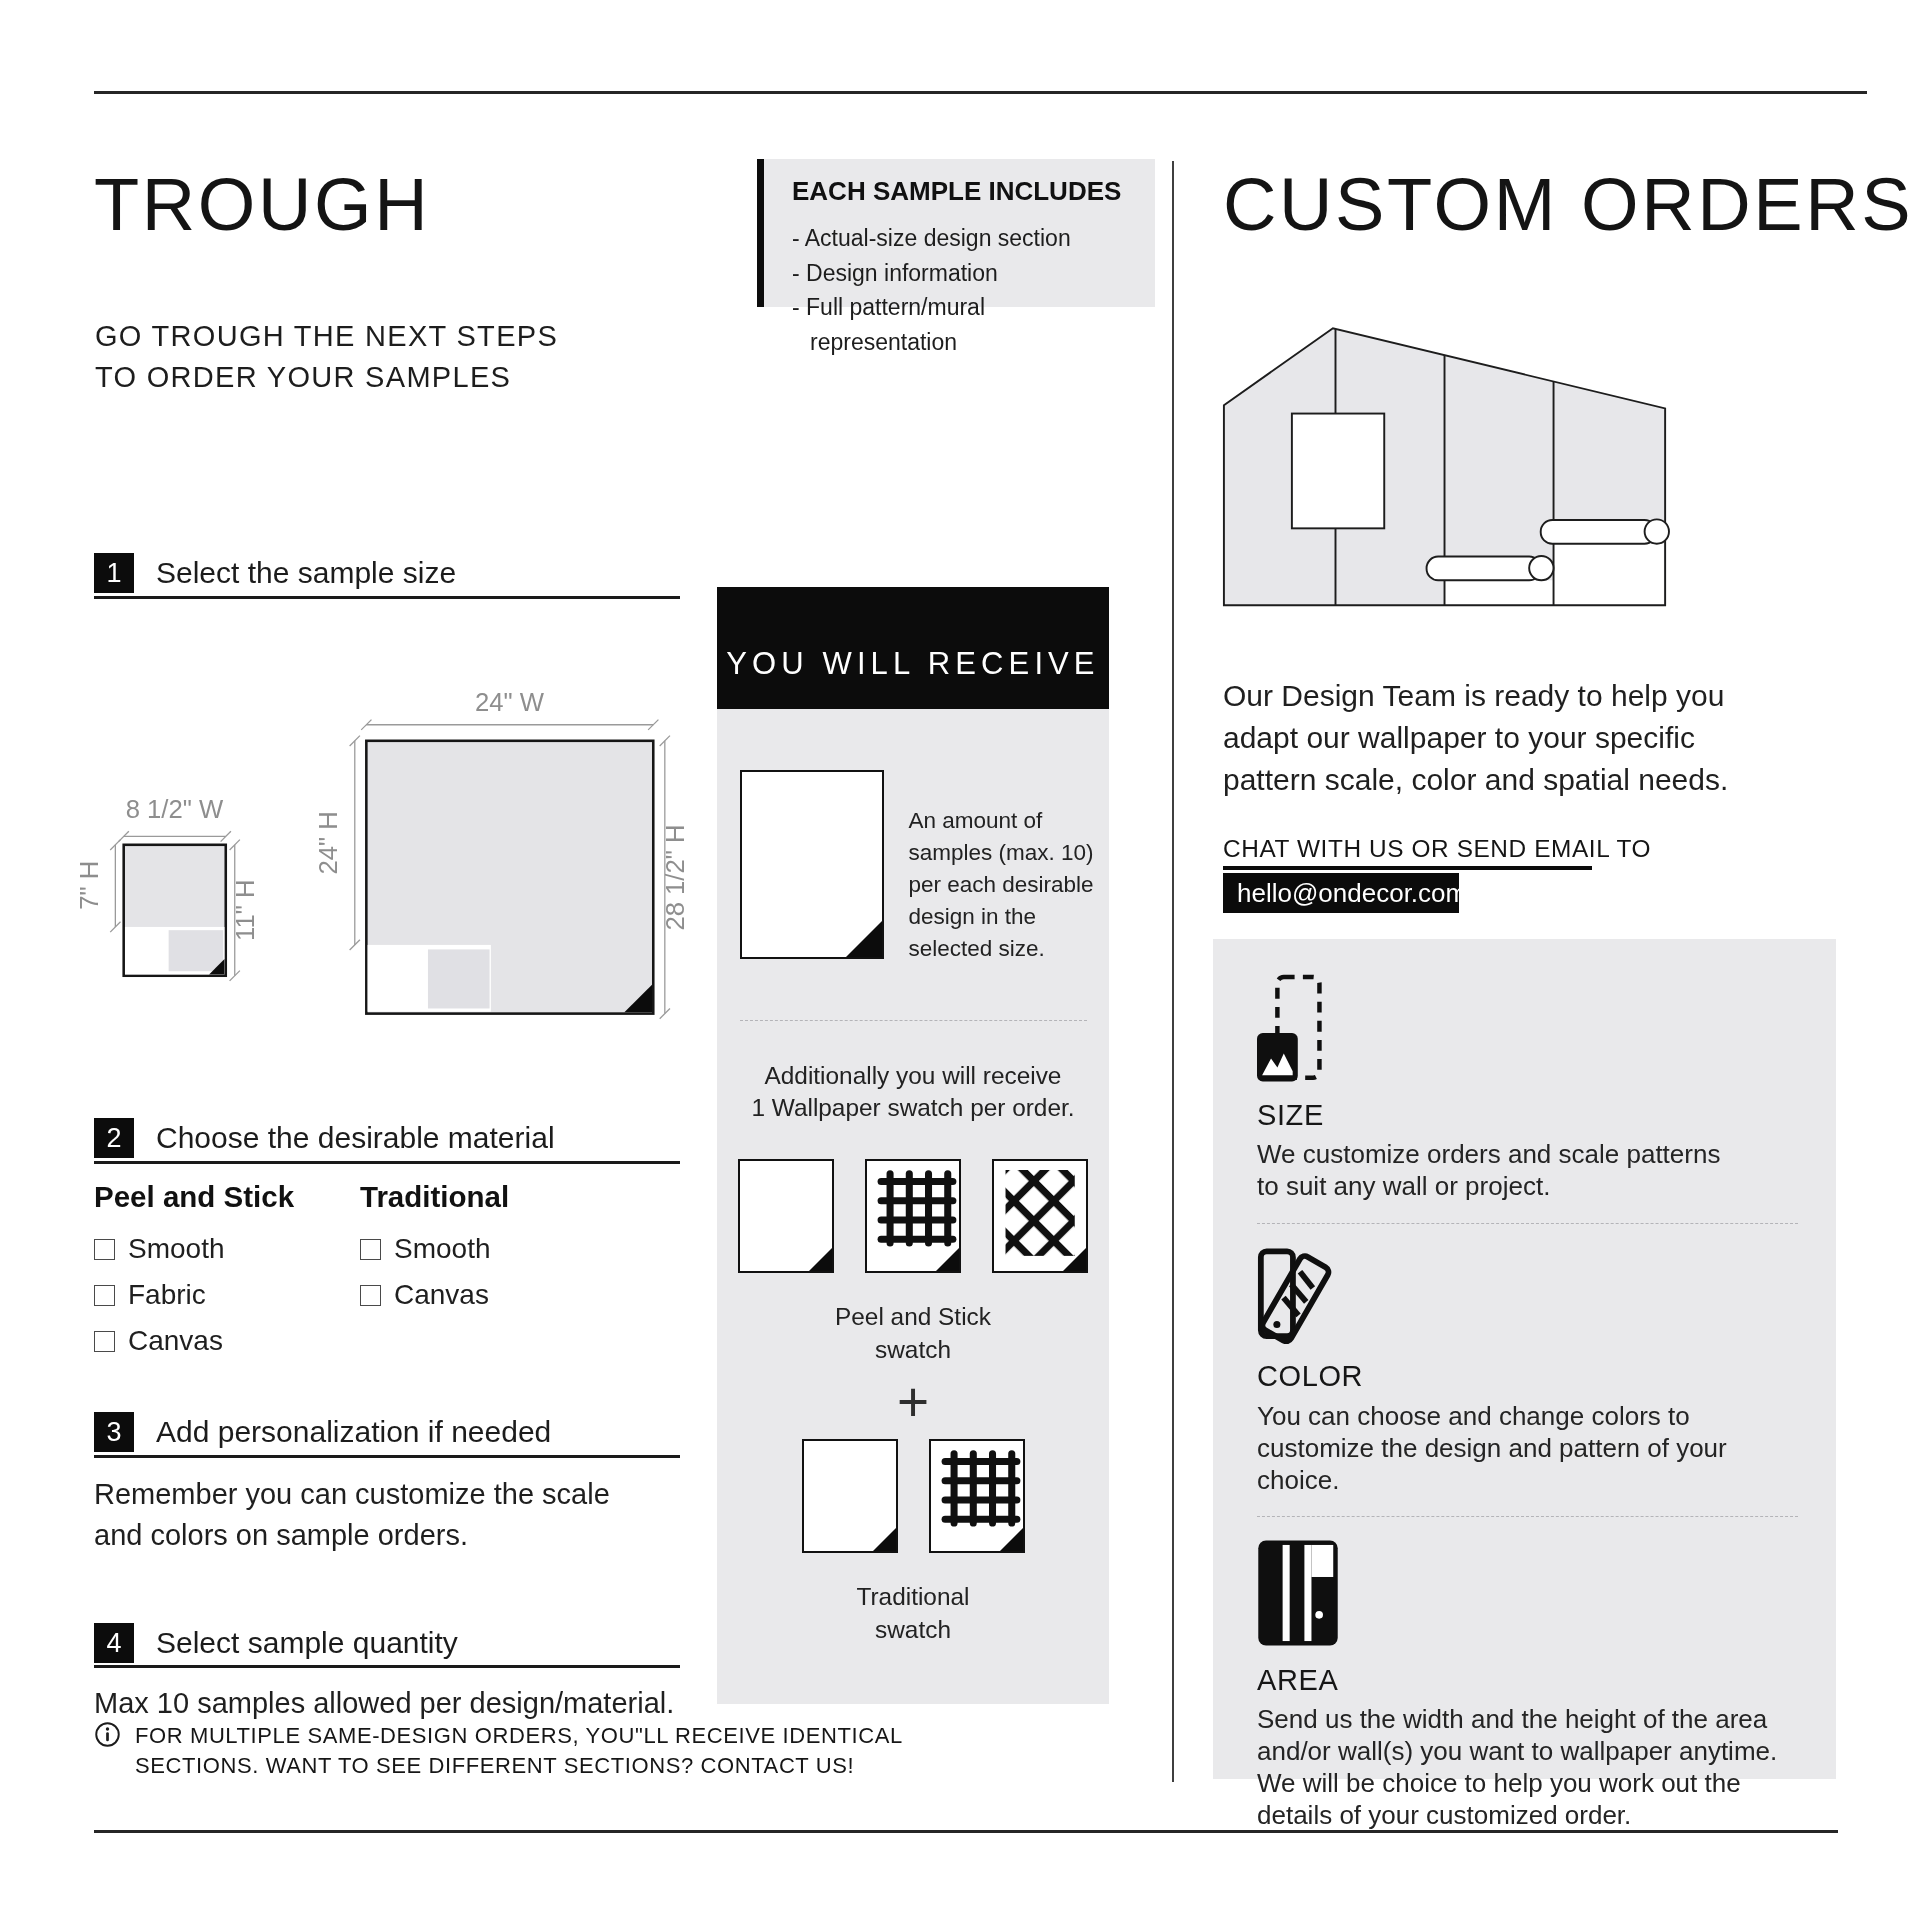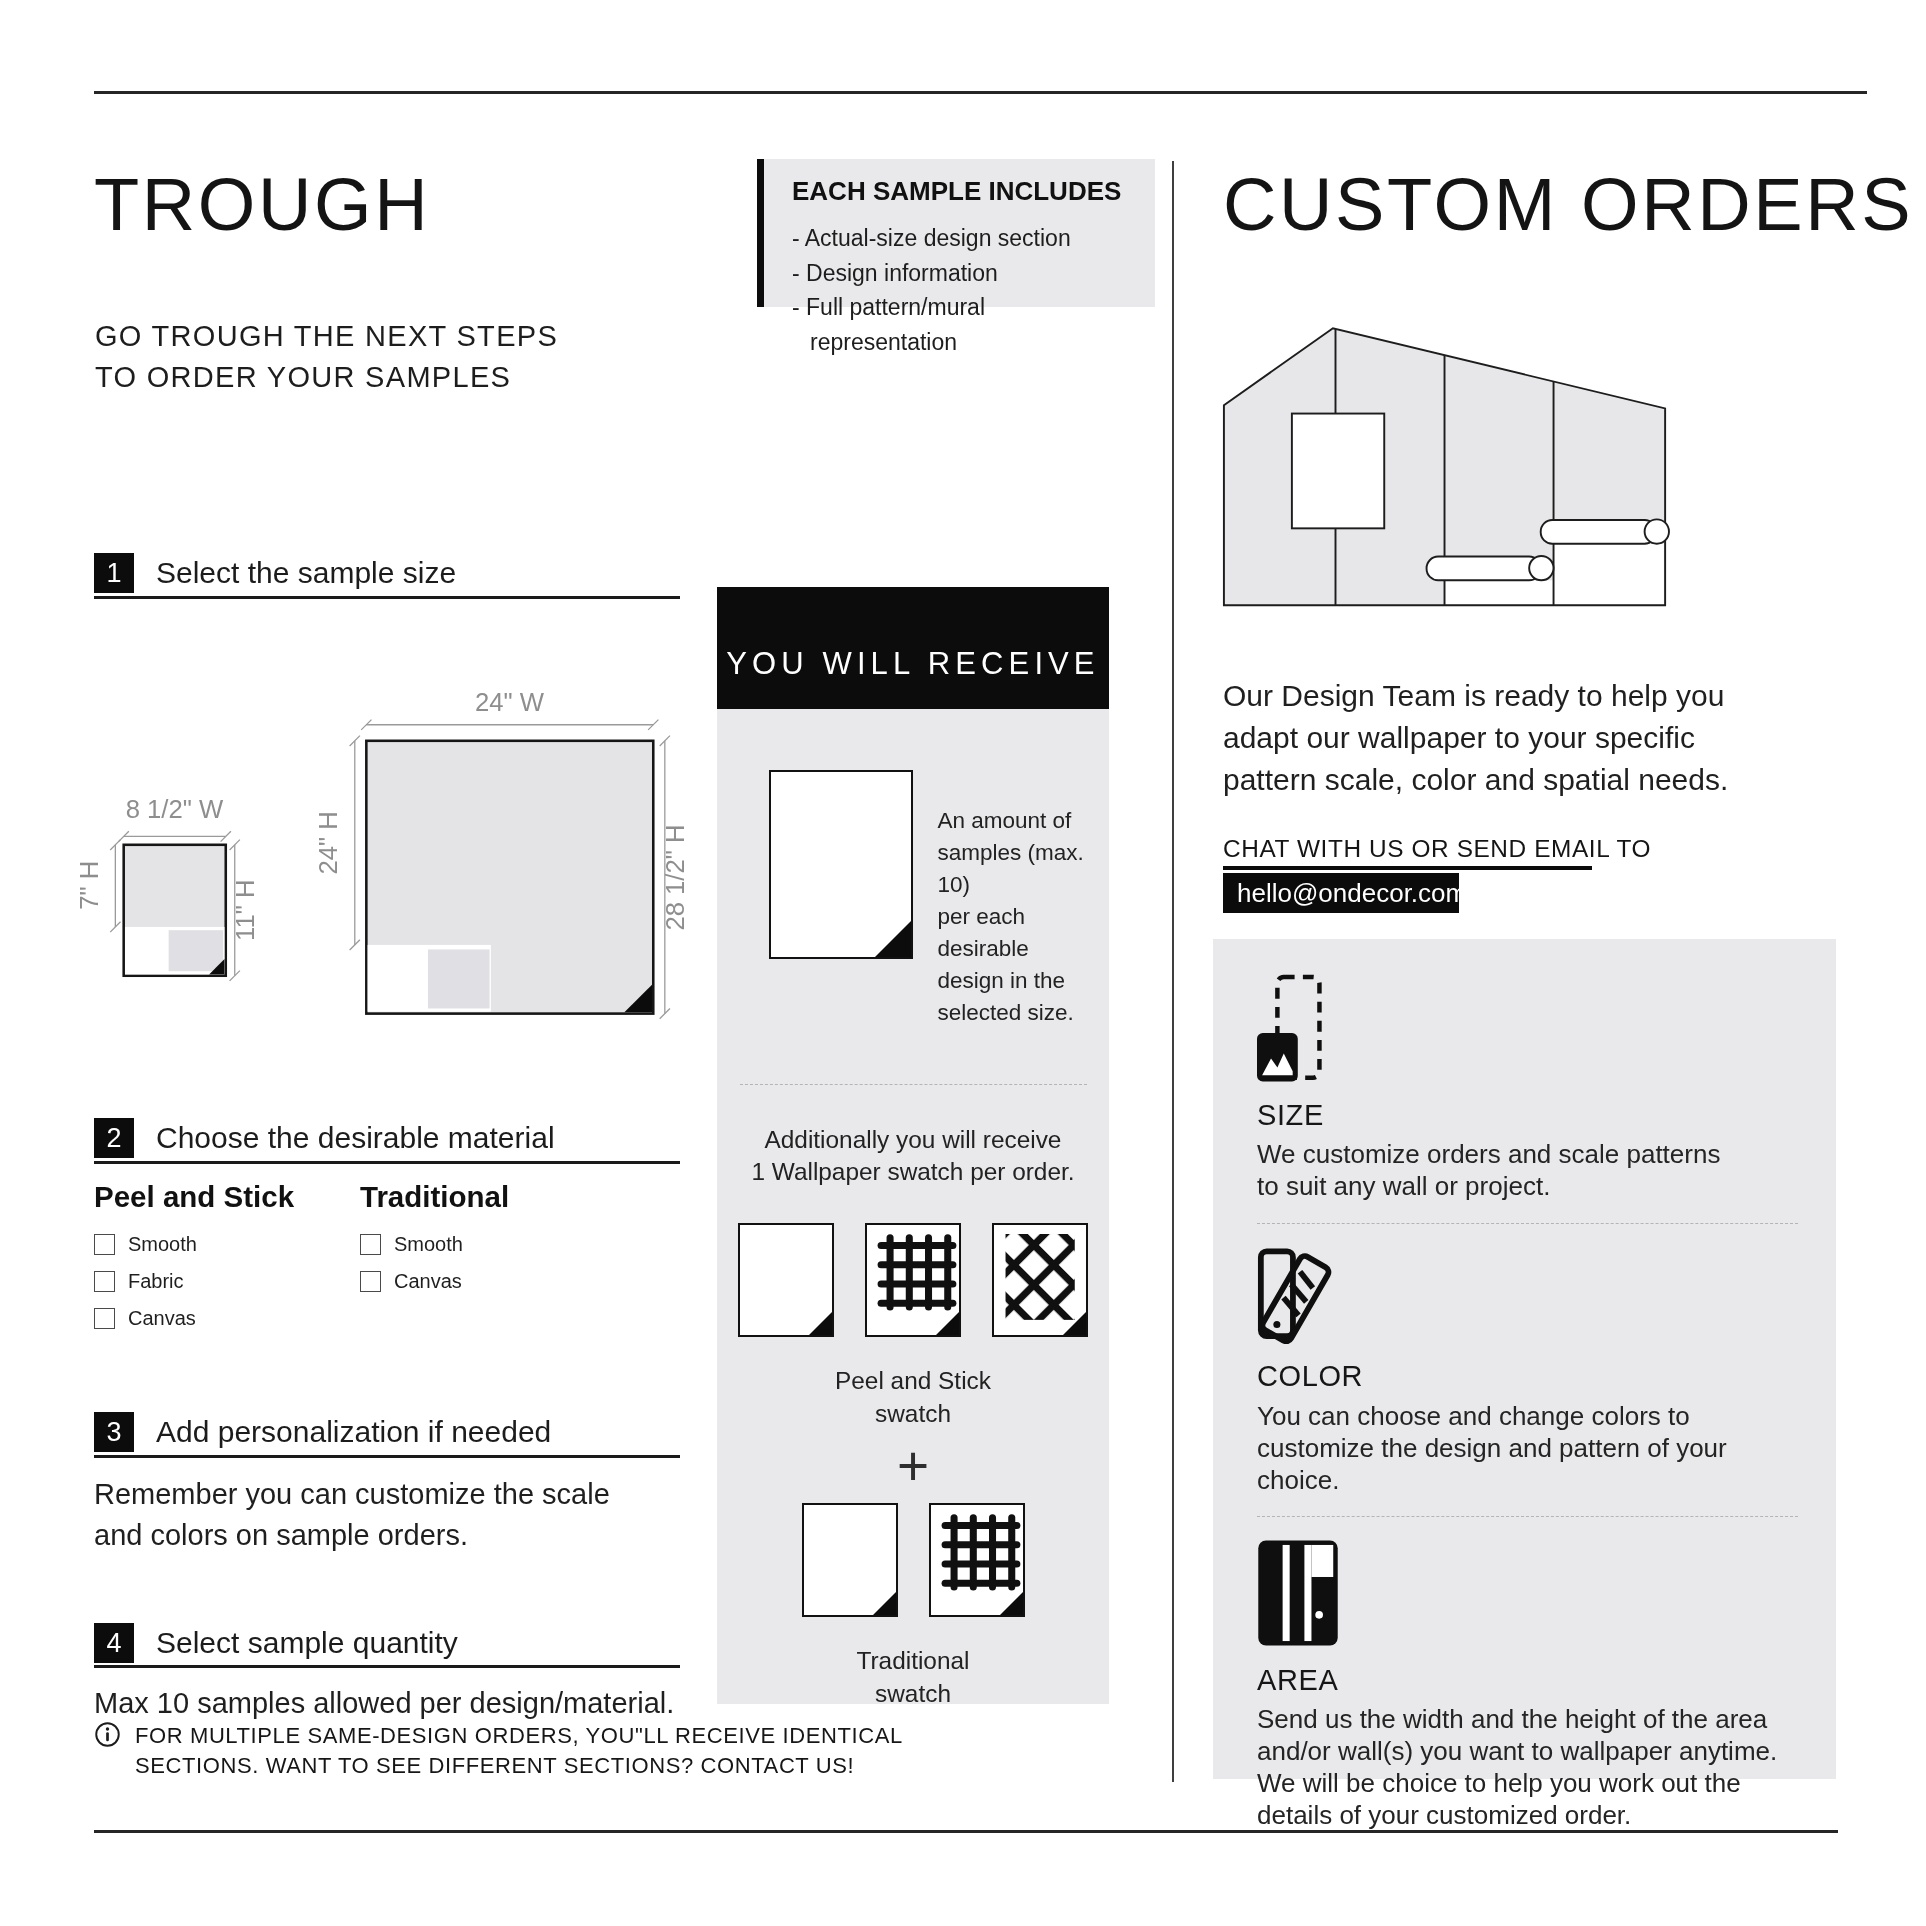--- a/index.html
+++ b/index.html
@@ -12,32 +12,32 @@
   .intro{font-size:29px;letter-spacing:1.3px;line-height:1.42;white-space:pre-line;color:#1d1d1d;}
   .step{display:flex;align-items:center;gap:22px;}
   .step-num{width:40px;height:40px;background:#0c0c0c;color:#fff;font-size:27px;
             display:flex;align-items:center;justify-content:center;flex:0 0 40px;}
   .step-title{font-size:30px;font-weight:300;color:#1c1c1c;white-space:nowrap;}
   .step-line{position:absolute;height:2.6px;background:#1a1a1a;}
   .body-text{font-size:29px;line-height:1.4;white-space:pre-line;color:#1f1f1f;}
   .mat-title{font-size:29.5px;font-weight:bold;color:#111;margin-bottom:19px;}
   .mat-row{display:flex;align-items:center;gap:13px;margin-bottom:14px;}
   .checkbox{width:19px;height:19px;border:1.3px solid #4a4a4a;background:#fff;flex:0 0 19px;}
-  .mat-label{font-size:20px;color:#1f1f1f;}
+  .mat-label{font-size:28px;color:#1f1f1f;}
   .includes-box{position:absolute;left:757px;top:159px;width:398px;height:148px;
                 background:#e9e9eb;border-left:7.7px solid #0c0c0c;box-sizing:border-box;
                 padding:17px 19px 0 28px;}
   .includes-title{font-size:26px;font-weight:bold;color:#111;margin-bottom:14px;}
   .includes-item{font-size:23px;line-height:1.5;color:#1d1d1d;padding-left:18px;text-indent:-18px;width:324px;}
   .receive-bar{position:absolute;left:717px;top:587px;width:392px;height:154px;background:#0c0c0c;
                display:flex;align-items:center;justify-content:center;}
   .receive-title{color:#fff;font-size:31px;font-weight:300;letter-spacing:5.1px;white-space:nowrap;}
   .receive-panel{position:absolute;left:717px;top:709px;width:392px;height:995px;background:#e9e9eb;
                  box-sizing:border-box;padding-top:61px;display:flex;flex-direction:column;align-items:center;}
-  .sheet-row{display:flex;width:100%;padding-left:52px;box-sizing:border-box;gap:24.4px;}
+  .sheet-row{display:flex;width:100%;padding-left:23px;box-sizing:border-box;gap:24.4px;}
   .sheet-icon{position:relative;width:144px;height:189px;background:#fff;border:2.6px solid #111;box-sizing:border-box;flex:0 0 144px;}
   .fold{position:absolute;right:0;bottom:0;width:0;height:0;border-style:solid;}
   .sheet-text{font-size:22.5px;line-height:32px;white-space:pre-line;color:#222;margin-top:35px;}
   .dash-div{width:347px;border-top:1.9px dashed #b4b4b8;margin-top:55px;}
   .additional{font-size:24.4px;line-height:32px;text-align:center;white-space:pre-line;color:#222;margin-top:39px;}
   .swatch-row{display:flex;gap:31px;margin-top:35px;}
   .swatch{position:relative;width:96px;height:114px;background:#fff;border:2.6px solid #111;box-sizing:border-box;}
   .swatch-label{font-size:24.4px;line-height:33px;text-align:center;white-space:pre-line;color:#222;margin-top:27px;}
   .plus{font-size:55px;font-weight:300;color:#2e2e2e;margin-top:3.9px;line-height:64px;}
   .custom-intro{font-size:30px;line-height:42px;white-space:pre-line;color:#1f1f1f;}

